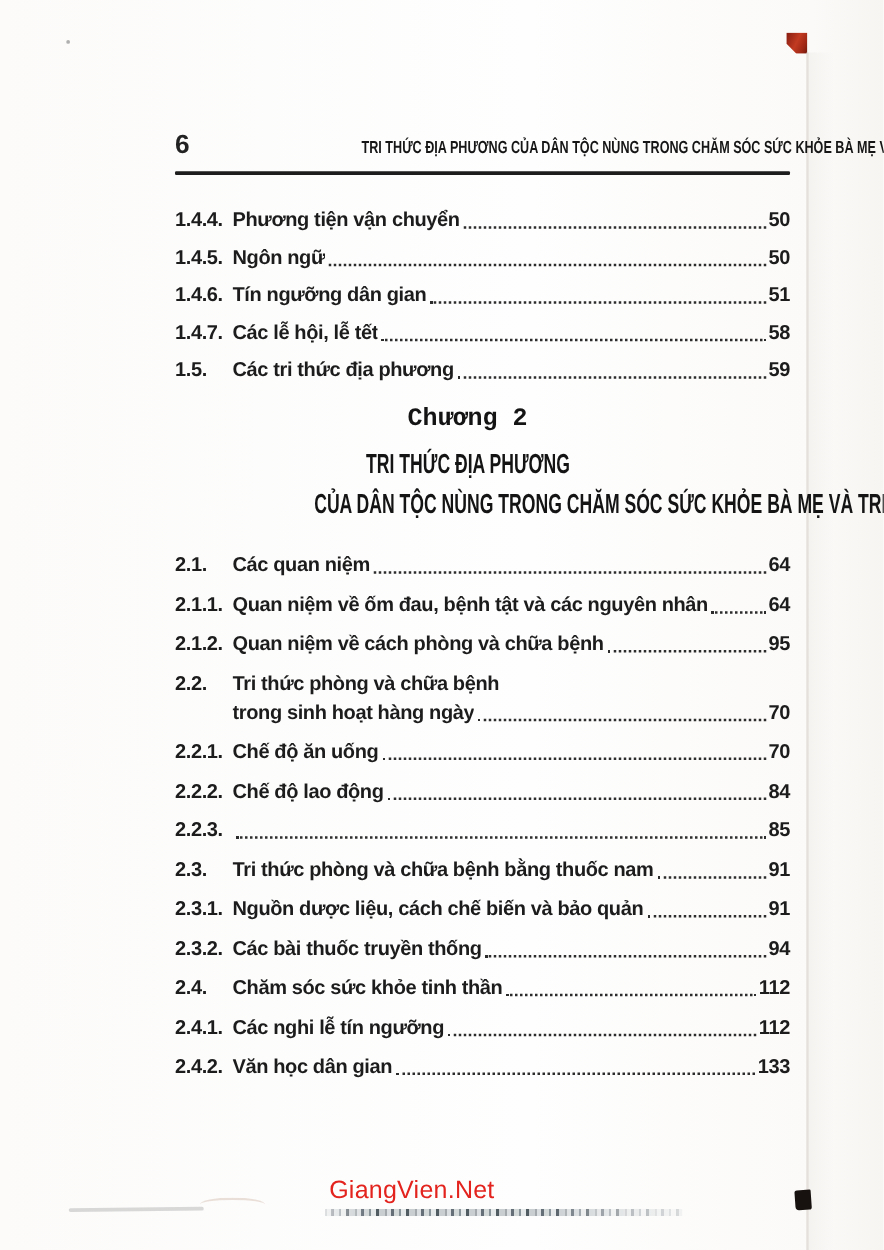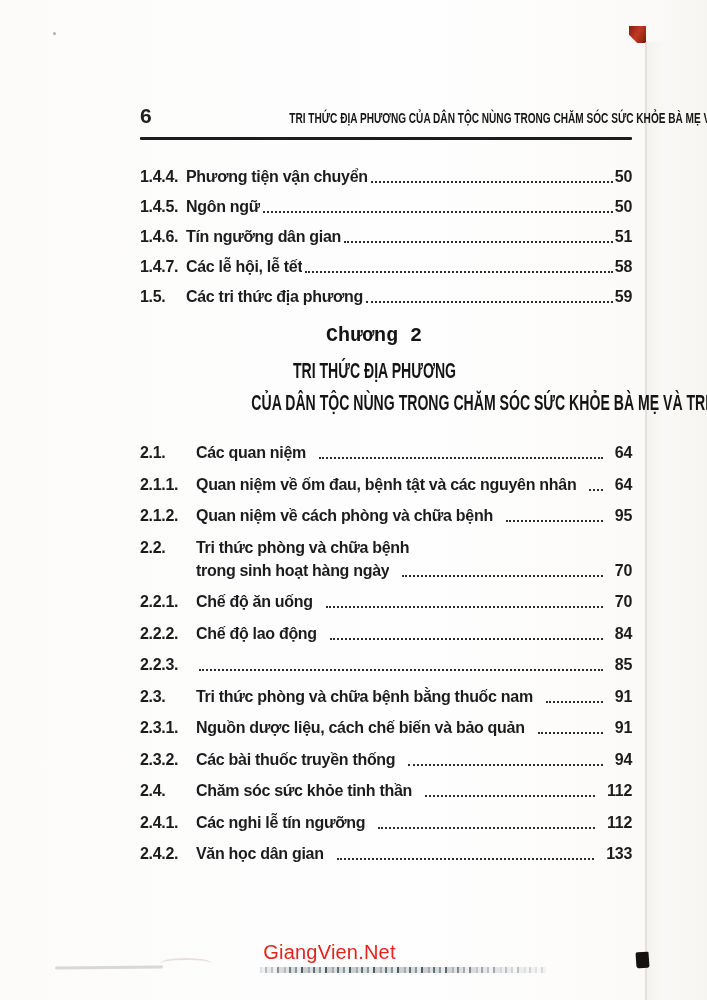--- a/index.html
+++ b/index.html
@@ -88,21 +88,21 @@
     height: 3px; background: #1d1d1d; margin-top: 7px; border-radius: 1px;
   }
   
   .toc { margin-top: 26px; }
   .toc-row {
     display: flex; align-items: flex-end;
     font-size: 16px; font-weight: 700; letter-spacing: -0.3px;
     line-height: 21px; margin-bottom: 9px; color: #1c1c1c;
     white-space: nowrap;
   }
-  .toc-2 .toc-row { margin-bottom: 10.5px; gap: 10px; }
+  .toc-2 .toc-row { margin-bottom: 10.5px; }
   .toc-row.tight { margin-bottom: 2px; align-items: flex-end; }
   .toc-num { flex: 0 0 46px; }
   .toc-label { flex: 0 1 auto; overflow: hidden; }
   .toc-leader {
     flex: 1 1 12px; min-width: 10px;
     border-bottom: 2.4px dotted #2c2c2c;
     margin: 0 2px 4px 3px;
   }
   .toc-leader.hidden { visibility: hidden; }
   .toc-page { flex: 0 0 auto; }

